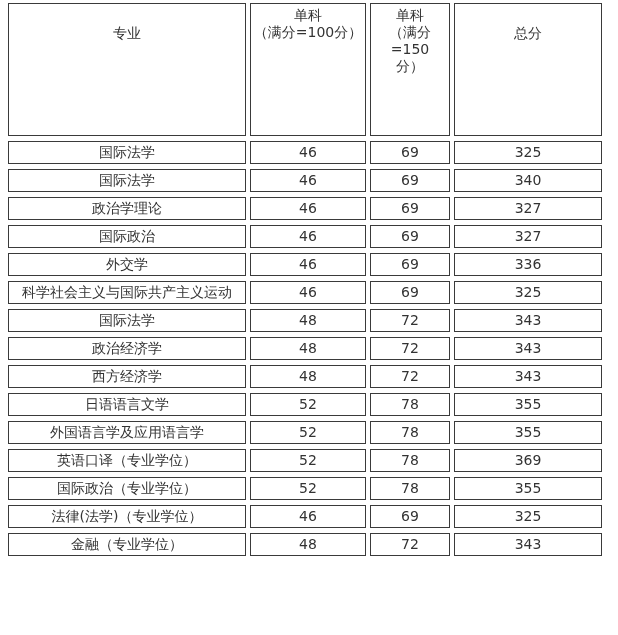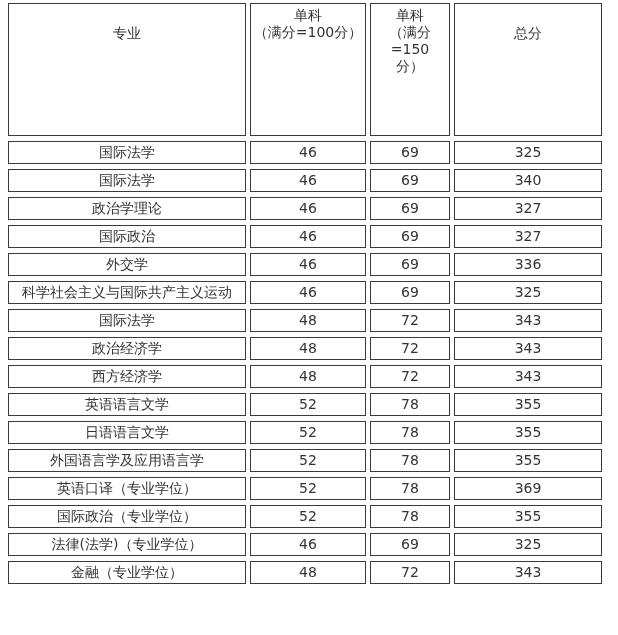--- a/index.html
+++ b/index.html
@@ -119,26 +119,20 @@
         <td>72</td>
         <td>343</td>
       </tr>
       <tr>
         <td>西方经济学</td>
         <td>48</td>
         <td>72</td>
         <td>343</td>
       </tr>
       <tr>
-        <td>英语语言文学</td>
-        <td>52</td>
-        <td>78</td>
-        <td>355</td>
-      </tr>
-      <tr>
         <td>日语语言文学</td>
         <td>52</td>
         <td>78</td>
         <td>355</td>
       </tr>
       <tr>
         <td>外国语言学及应用语言学</td>
         <td>52</td>
         <td>78</td>
         <td>355</td>

